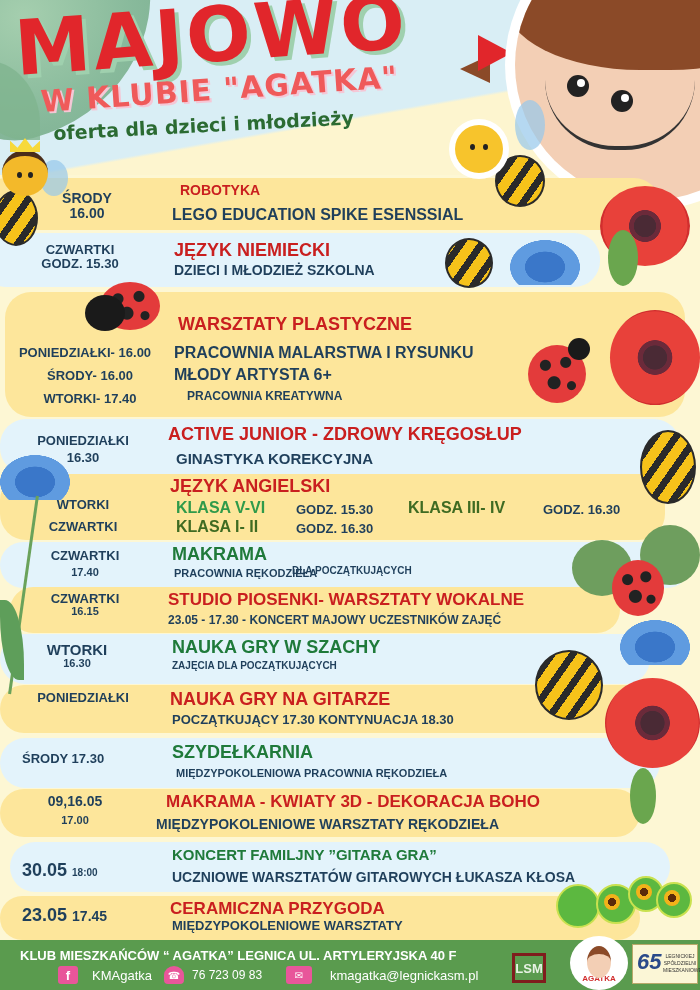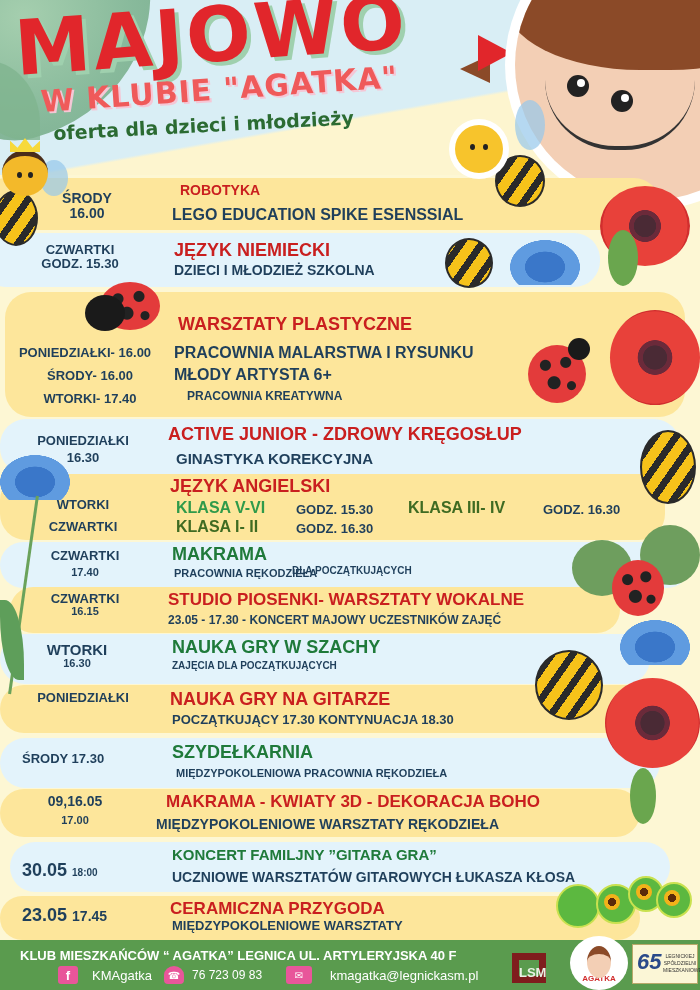--- a/index.html
+++ b/index.html
@@ -141,21 +141,21 @@
     font-size: 13px; white-space: nowrap;
   }
   .footer-contact { position: absolute; top: 28px; color: #fff; font-size: 13px; white-space: nowrap; }
   .icon-box {
     position: absolute; top: 26px; width: 20px; height: 18px; border-radius: 3px;
     display: flex; align-items: center; justify-content: center;
     color: #fff; font-weight: bold; font-size: 13px;
   }
   .lsm-logo {
     position: absolute; left: 512px; top: 953px; width: 34px; height: 30px;
-    border: 7px solid #7f1d1d; color: #e8f2e4; font-size: 13px; font-weight: bold;
+    border: 3px solid #7f1d1d; color: #e8f2e4; font-size: 13px; font-weight: bold;
     text-align: center; line-height: 26px;
   }
   .agatka-logo {
     position: absolute; left: 570px; top: 936px; width: 58px; height: 54px;
     border-radius: 50%; background: #fff; color: #d12e2e; font-size: 8px; font-weight: bold;
     text-align: center; padding-top: 38px;
   }
   .agatka-logo::before {
     content: ""; position: absolute; left: 17px; top: 10px; width: 24px; height: 24px;
     border-radius: 50%; background: #f3cfb5; border-top: 8px solid #8b4a28;

